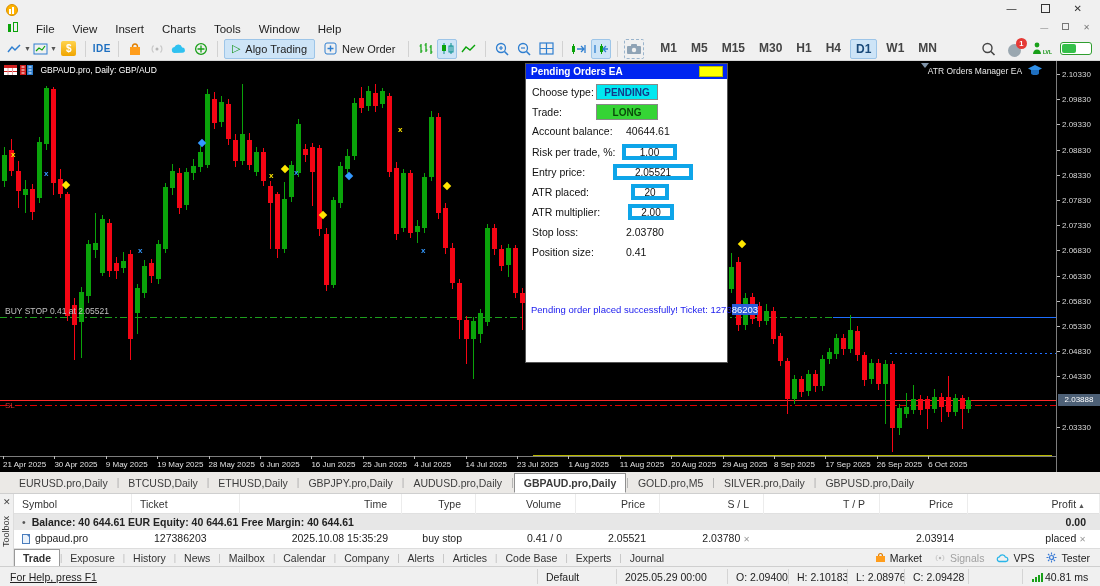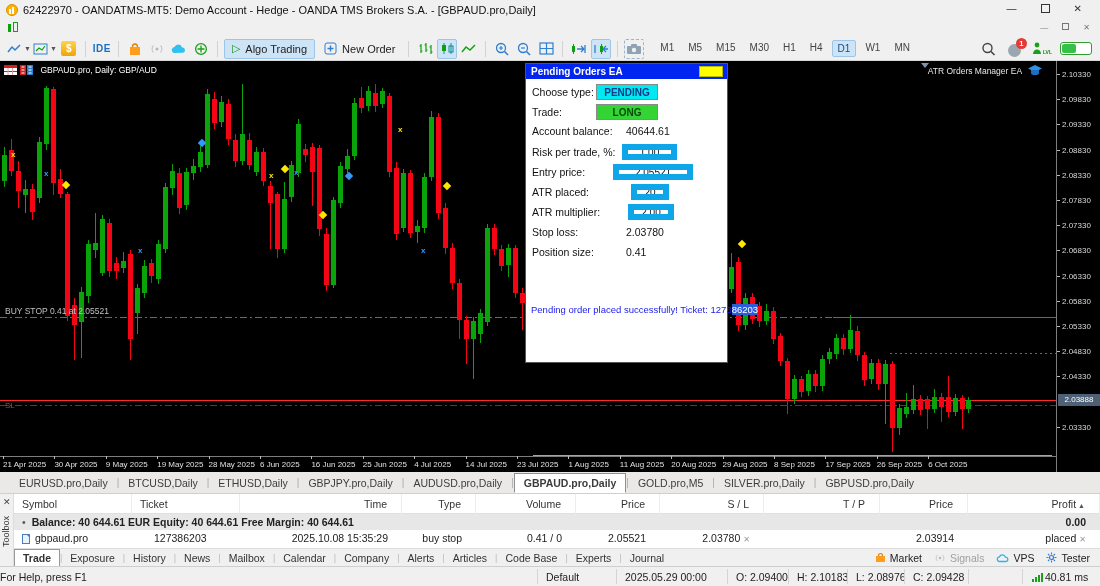--- a/index.html
+++ b/index.html
@@ -37,21 +37,21 @@
              display:flex; align-items:center; padding-left:6px; }
   .tb { display:inline-flex; align-items:center; justify-content:center;
         height:20px; min-width:20px; margin:0 1px; border-radius:2px; }
   .tb.active { background:#cde4f7; border:1px solid #9dc5e8; }
   .tb-caret { font-size:7px; color:#555; margin-left:1px; }
   .tb-sep { width:1px; height:16px; background:#d2d2d2; margin:0 5px; flex:0 0 auto;}
   .tb-label-btn { font-size:11px; color:#222; padding:0 7px; display:inline-flex; gap:5px; align-items:center;}
   .dollar-ic { width:15px; height:15px; background:linear-gradient(#ffd34d,#f0a500); color:#fff;
                font-weight:bold; font-size:10px; display:flex; align-items:center; justify-content:center; border-radius:2px;}
   .ide-ic { font-size:10px; font-weight:bold; color:#1d6fc0; letter-spacing:0.5px;}
-  .tf-btn { font-size:10px; font-weight:normal; color:#444; padding:2px 5px; border-radius:2px; margin:0 2px;}
+  .tf-btn { font-size:12px; font-weight:bold; color:#444; padding:2px 5px; border-radius:2px; margin:0 2px;}
   .tf-btn.active { background:#cde4f7; border:1px solid #9dc5e8; color:#1a4a7a; }
   .tb-right { margin-left:auto; display:flex; align-items:center; padding-right:8px; gap:8px;}
   .notif { position:relative; width:16px; height:16px; }
   .notif-circle { width:13px; height:13px; border-radius:50%; background:#9aa7b0; position:absolute; left:0; bottom:0;}
   .notif-badge { position:absolute; right:-3px; top:-3px; width:11px; height:11px; border-radius:50%;
                  background:#e53935; color:#fff; font-size:7.5px; display:flex; align-items:center; justify-content:center; font-weight:bold;}
   .lvl-wrap { display:flex; align-items:flex-end; gap:1px; }
   .lvl-txt { font-size:5px; color:#0a8f0a; font-weight:bold; }
   .toggle { width:32px; height:13px; border:1px solid #2f9e2f; border-radius:3px; background:#fff; position:relative; }
   .toggle:before { content:""; position:absolute; left:1px; top:1px; width:14px; height:9px; background:#35c04a; border-radius:2px;}
@@ -82,21 +82,21 @@
   .ea-panel { position:absolute; left:525px; top:2px; width:203px; height:300px;
               background:#fff; border:1px solid #555; z-index:10; font-size:10.5px; }
   .ea-title { position:absolute; left:0; top:0; right:0; height:15px; background:#0025f0;
               color:#fff; font-weight:bold; font-size:10px; line-height:15px; padding-left:5px;}
   .ea-min { position:absolute; right:4px; top:2px; width:24px; height:11px; background:#ffff00; border:1px solid #b8b800;}
   .ea-row { position:absolute; left:6px; right:4px; height:15px; line-height:15px; }
   .ea-lbl { color:#111; }
   .ea-btn { position:absolute; top:-1px; width:62px; height:16px; text-align:center; font-weight:bold;
             font-size:10px; line-height:16px; border:1px solid #888; }
   .ea-val { position:absolute; color:#111; }
-  .ea-input { position:absolute; top:-1px; height:16px; border:6px solid #0ea5e9; background:#fff;
+  .ea-input { position:absolute; top:-1px; height:16px; border:4px solid #0ea5e9; background:#fff;
               text-align:center; font-size:10px; color:#111; font-family:"Liberation Sans",sans-serif;}
   .place-btn { position:absolute; left:38px; top:206px; width:126px; height:24px; background:#35d435;
                border:1px solid #1d8f1d; color:#073807; font-weight:bold; font-size:10.5px;
                font-family:"Liberation Sans",sans-serif; }
   .ea-msg { position:absolute; left:5px; top:240px; white-space:nowrap; font-size:9.5px; color:#1a1aee; z-index:11;}
   .ea-msg .sel { background:#2b5cd9; color:#fff; }
 
   
   .charttabs { position:absolute; left:0; top:472px; width:1100px; height:22px; background:#ebe9e6;
                display:flex; align-items:center; padding-left:10px; border-bottom:1px solid #cfcfcf;}
@@ -148,30 +148,30 @@
 
   svg { display:block; }
 </style>
 </head>
 <body>
 
 <div id="app">
 
   <div class="titlebar">
     <span class="app-logo"></span>
-    <span class="title-text">62422970 - OANDATMS-MT5: Demo Account - Hedge - OANDA TMS Brokers S.A. - [GBPAUD.pro,Daily]</span>
     <span class="win-controls">
       <span class="win-btn">—</span>
       <span class="win-btn"><span class="wb-box"></span></span>
       <span class="win-btn">✕</span>
     </span>
   </div>
 
   <div class="menubar">
     <span class="menu-candles"></span>
+    <span id="menu-items"><span class="menu-item">File</span><span class="menu-item">View</span><span class="menu-item">Insert</span><span class="menu-item">Charts</span><span class="menu-item">Tools</span><span class="menu-item">Window</span><span class="menu-item">Help</span></span>
     <span class="mini-controls">
       <span class="win-btn">—</span>
       <span class="win-btn"><span class="wb-box"></span></span>
       <span class="win-btn">✕</span>
     </span>
   </div>
 
   <div class="toolbar">
     <span class="tb">
       <svg width="16" height="12">
@@ -798,21 +798,21 @@
           <svg width="11" height="11">
             <circle cx="5.5" cy="5.5" r="2" fill="none" stroke="#3a7bd5" stroke-width="1.2"></circle>
             <path d="M5.5,0.5 v2 M5.5,8.5 v2 M0.5,5.5 h2 M8.5,5.5 h2 M2,2 l1.4,1.4 M7.6,7.6 L9,9 M9,2 L7.6,3.4 M3.4,7.6 L2,9" stroke="#3a7bd5" stroke-width="1.1"></path>
           </svg>
           <span>Tester</span>
         </span>
       </span>
     </div>
 
   <div class="statusbar">
-    <span class="sb" style="left:0;">For Help, press F1</span>
+    <span class="sb" style="left:10px;text-decoration:underline;">For Help, press F1</span>
     <span class="sb-sep" style="left:537px;"></span>
     <span class="sb" style="left:546px;">Default</span>
     <span class="sb-sep" style="left:616px;"></span>
     <span class="sb" style="left:625px;">2025.05.29 00:00</span>
     <span class="sb-sep" style="left:727px;"></span>
     <span class="sb" style="left:736px;">O: 2.09400</span>
     <span class="sb-sep" style="left:788px;"></span>
     <span class="sb" style="left:797px;">H: 2.10183</span>
     <span class="sb-sep" style="left:847px;"></span>
     <span class="sb" style="left:856px;">L: 2.08976</span>

